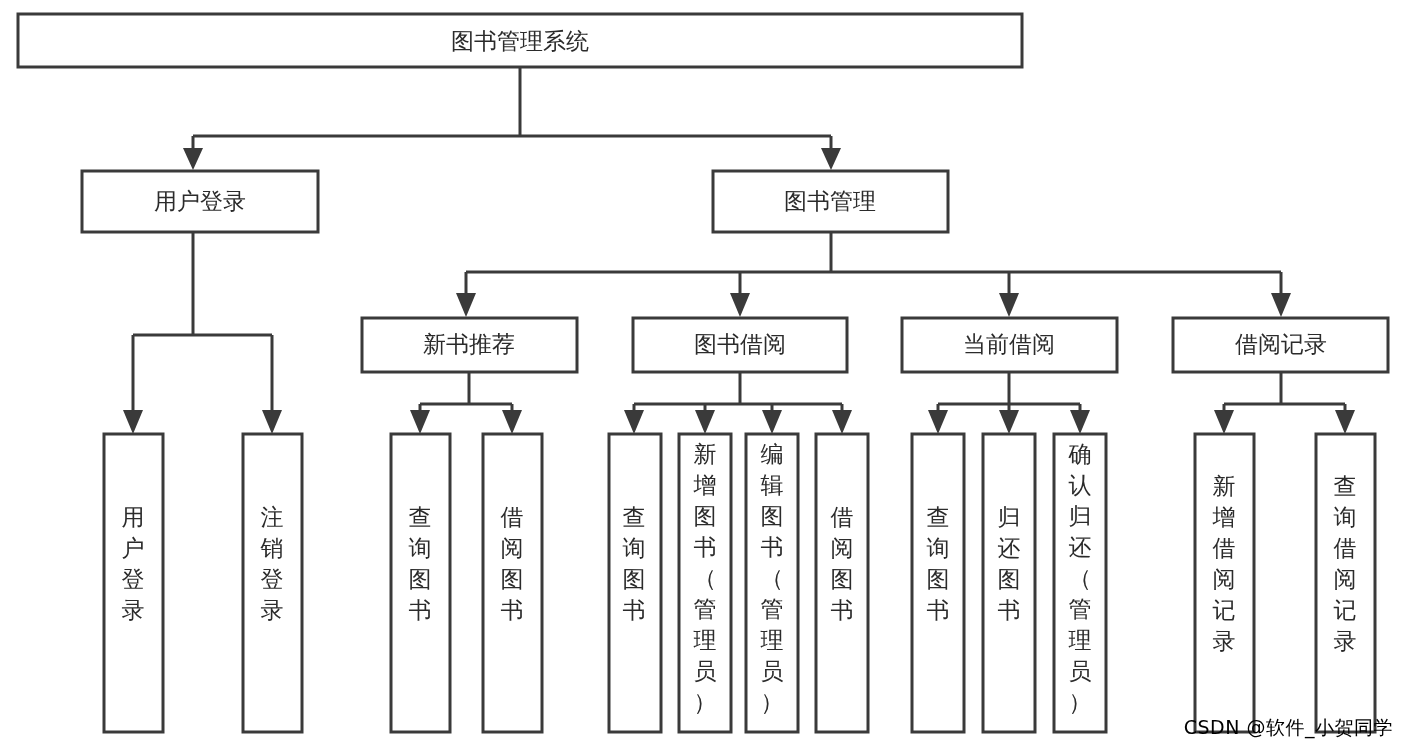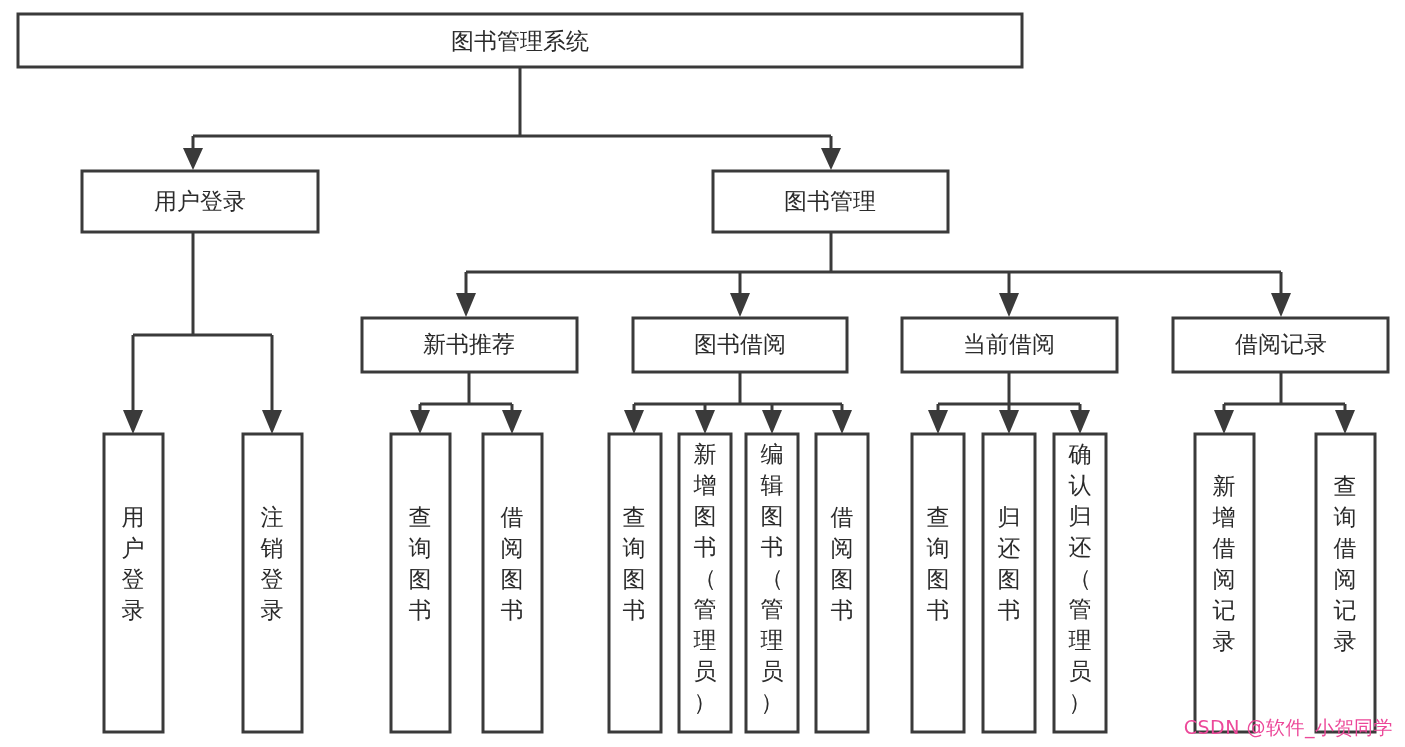--- a/index.html
+++ b/index.html
@@ -55,21 +55,21 @@
     font-size: 23px;
     fill: #2b2b2b;
     text-anchor: middle;
   }
   .watermark {
     position: absolute;
     right: 12px;
     bottom: 6px;
     font-family: "DejaVu Sans", "Liberation Sans", sans-serif;
     font-size: 19px;
-    color: #ec4899;
+    color: #000000;
     white-space: nowrap;
     letter-spacing: 0.5px;
     pointer-events: none;
   }
 </style>
 </head>
 <body>
 
 <div id="diagram-root">
 

